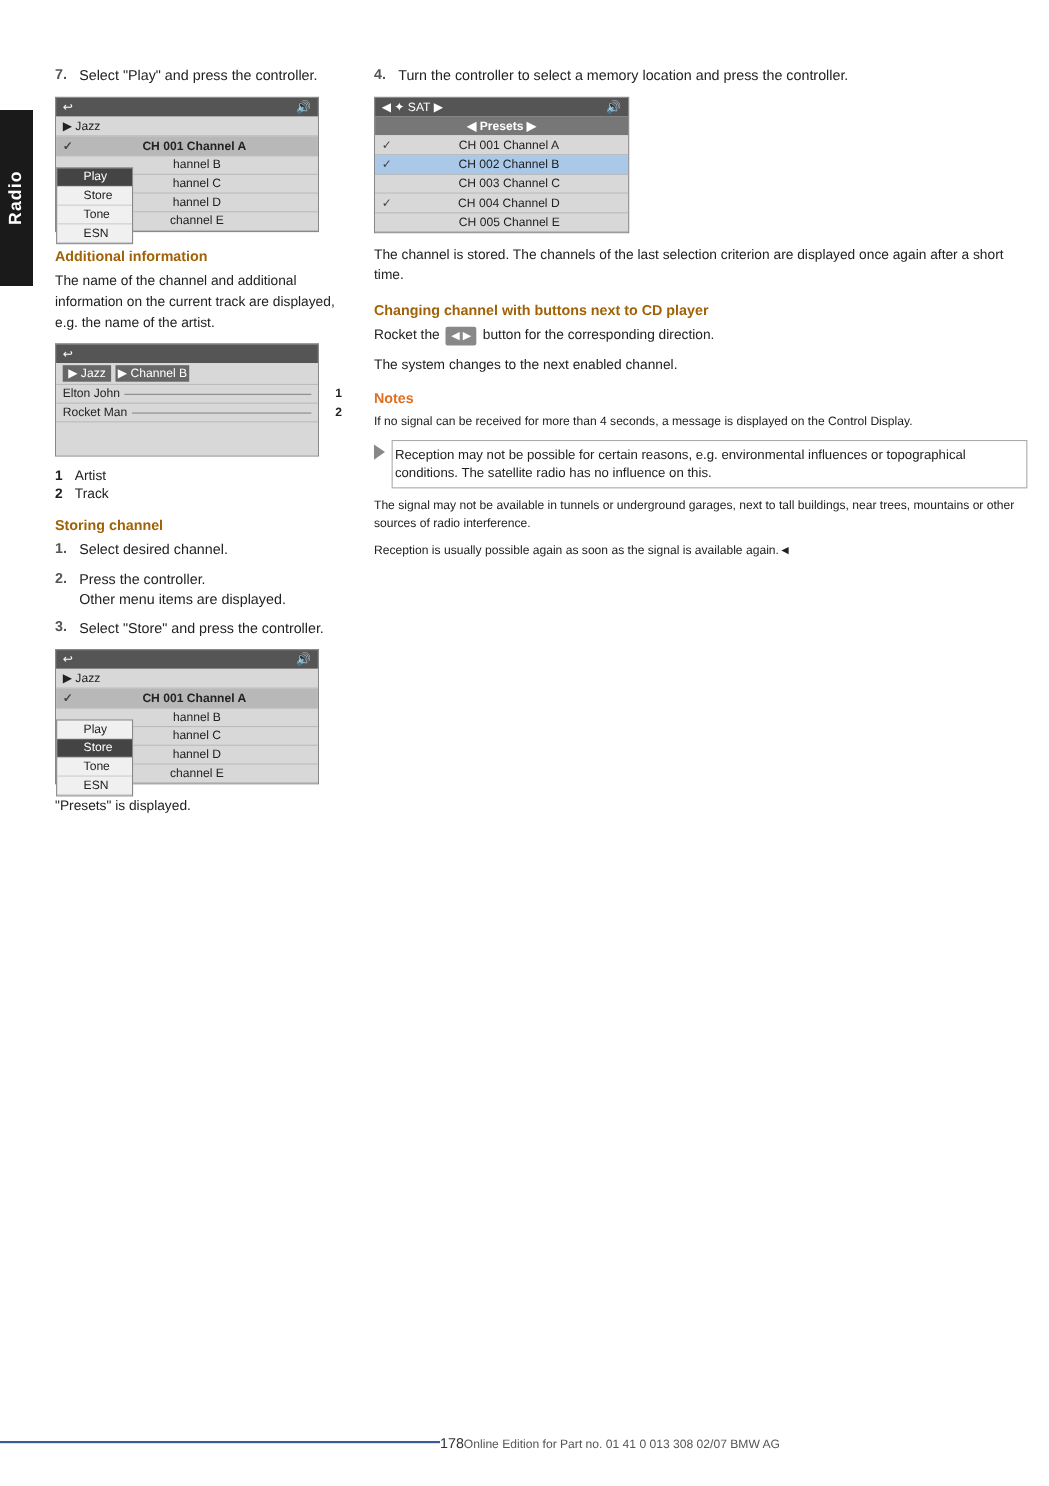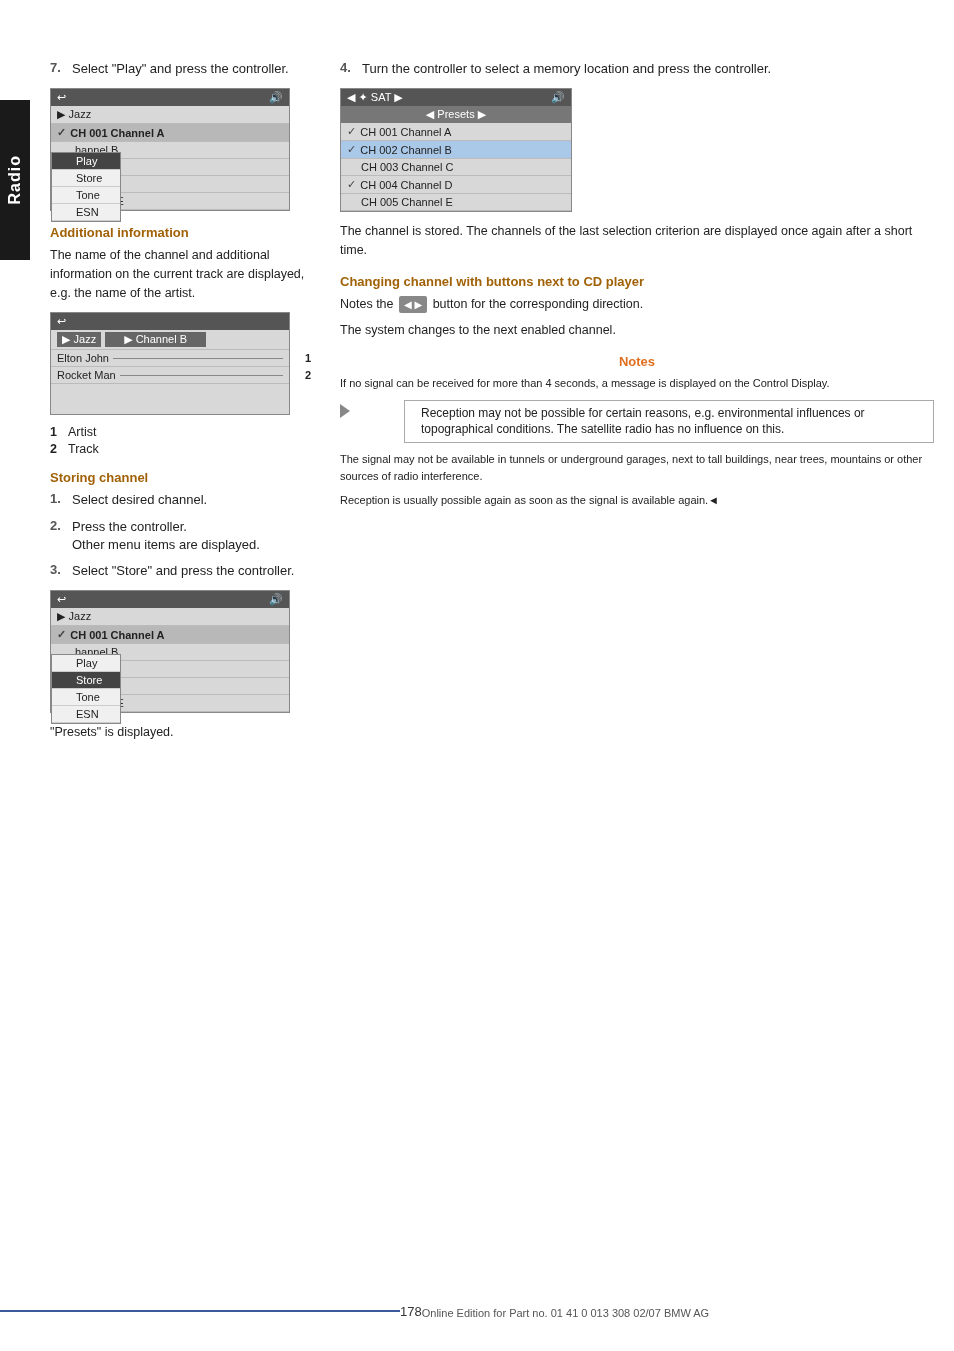--- a/index.html
+++ b/index.html
@@ -103,20 +103,21 @@
       align-items: center;
       justify-content: space-between;
       font-size: 11px;
     }
     .screen-subheader {
       background: #777;
       color: #fff;
       padding: 2px 6px;
       font-size: 11px;
       text-align: center;
+      font-weight: bold;
     }
     .screen-body {
       background: #d8d8d8;
     }
     .screen-row {
       padding: 2px 6px;
       font-size: 11px;
       color: #222;
       border-bottom: 1px solid #bbb;
       display: flex;
@@ -128,20 +129,21 @@
     }
     .screen-row.highlighted {
       background: #aac8e8;
     }
     .screen-row .check {
       margin-right: 4px;
       color: #444;
     }
     .screen-row .row-label {
       flex: 1;
+      text-align: center;
     }
 
     
     .context-menu {
       position: absolute;
       background: #f0f0f0;
       border: 1px solid #888;
       font-size: 11px;
       width: 70px;
       top: 28px;
@@ -188,21 +190,20 @@
       min-width: 18px;
     }
 
     
     .notes-heading {
       color: #e07020;
       font-size: 13px;
       font-weight: bold;
       margin-top: 14px;
       margin-bottom: 6px;
-      text-align: center;
     }
     .note-text {
       font-size: 11px;
       line-height: 1.5;
       color: #222;
       margin-bottom: 8px;
     }
     .note-box {
       display: flex;
       align-items: flex-start;
@@ -213,25 +214,24 @@
       width: 0;
       height: 0;
       border-top: 7px solid transparent;
       border-bottom: 7px solid transparent;
       border-left: 10px solid #888;
       margin-top: 2px;
       flex-shrink: 0;
     }
     .note-box-border {
       border: 1px solid #aaa;
-      padding: 4px 16px;
+      padding: 4px 2px;
       font-size: 12px;
       line-height: 1.4;
       flex: 1;
-      margin-left: 48px;
     }
 
     
     .footer {
       position: absolute;
       bottom: 30px;
       left: 0;
       right: 0;
       display: flex;
       align-items: center;
@@ -325,21 +325,21 @@
     <div class="section-heading">Additional information</div>
     <div class="body-text">The name of the channel and additional information on the current track are displayed, e.g. the name of the artist.</div>
 
     <div class="screen-mock">
       <div class="screen-header">
         <span>↩</span>
       </div>
       <div class="screen-body">
         <div class="screen-row" style="background:#d8d8d8; gap:4px;">
           <span style="background:#666;color:#fff;padding:1px 5px;">▶ Jazz</span>
-          <span style="background:#666;color:#fff;padding:1px 19px;">▶ Channel B</span>
+          <span style="background:#666;color:#fff;padding:1px 2px;">▶ Channel B</span>
         </div>
         <div class="screen-row" style="position:relative;">
           <span>Elton John</span>
           <span style="position:absolute; right:-22px; font-weight:bold; font-size:11px;">1</span>
           <span style="flex:1; border-bottom:1px solid #888; margin-left:4px; display:inline-block; height:1px; vertical-align:middle;"></span>
         </div>
         <div class="screen-row" style="position:relative;">
           <span>Rocket Man</span>
           <span style="position:absolute; right:-22px; font-weight:bold; font-size:11px;">2</span>
           <span style="flex:1; border-bottom:1px solid #888; margin-left:4px; display:inline-block; height:1px; vertical-align:middle;"></span>
@@ -451,21 +451,21 @@
         <div class="screen-row">
           <span class="row-label" style="margin-left:14px;">CH 005 Channel E</span>
         </div>
       </div>
     </div>
 
     <div class="body-text">The channel is stored. The channels of the last selection criterion are displayed once again after a short time.</div>
 
     <div class="section-heading">Changing channel with buttons next to CD player</div>
     <div class="body-text">
-      <span>Notes the</span>
+      <span>Rocket the</span>
       <span class="small-img-btn">◀ ▶</span>
       <span>button for the corresponding direction.</span>
     </div>
     <div class="body-text">The system changes to the next enabled channel.</div>
 
     <div class="notes-heading">Notes</div>
 
     <div class="note-text">If no signal can be received for more than 4 seconds, a message is displayed on the Control Display.</div>
 
     <div class="note-box">

